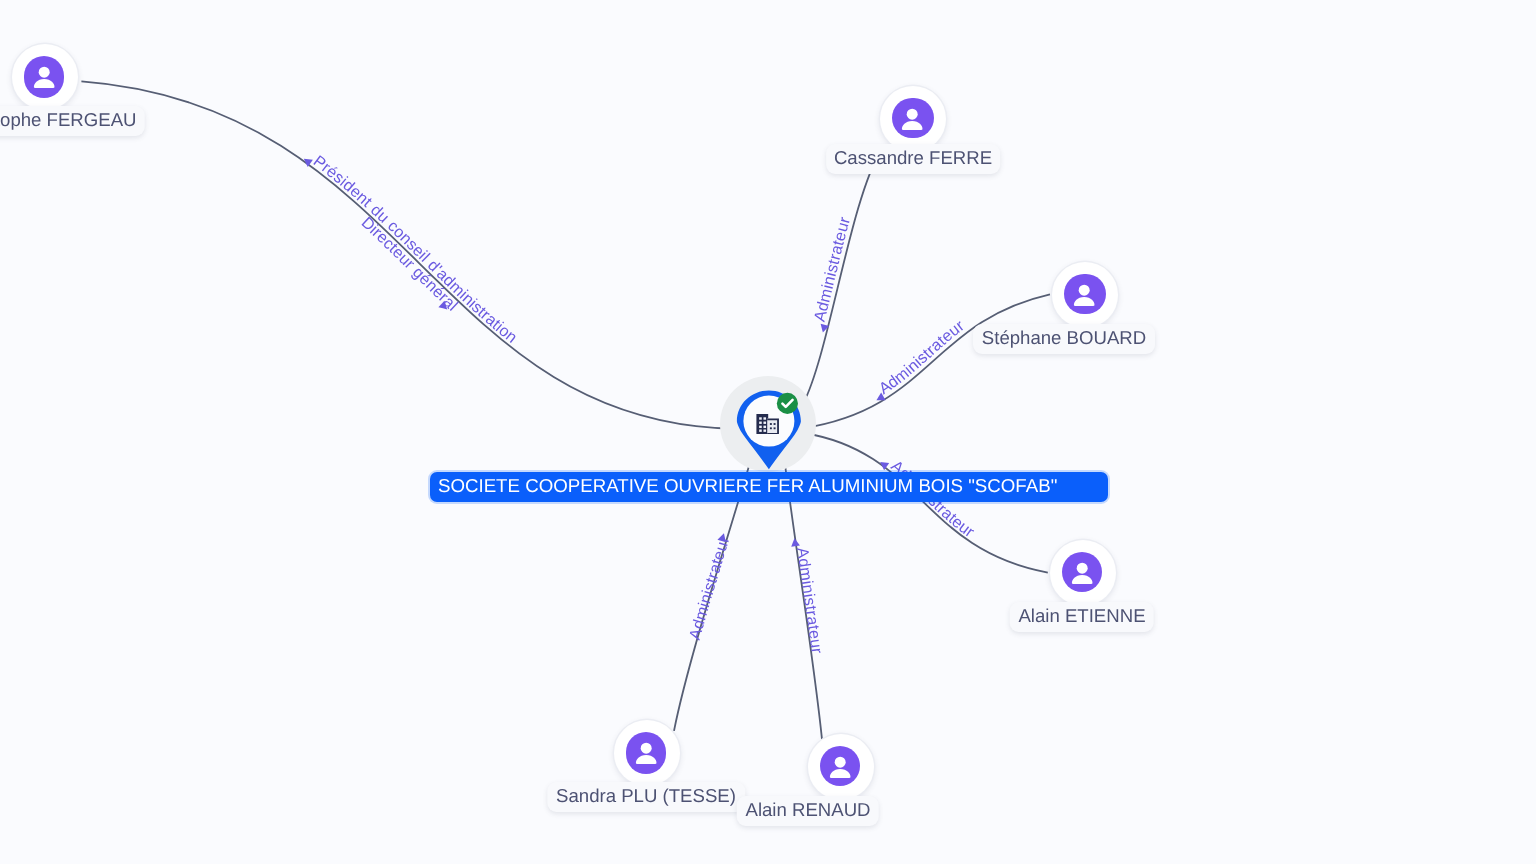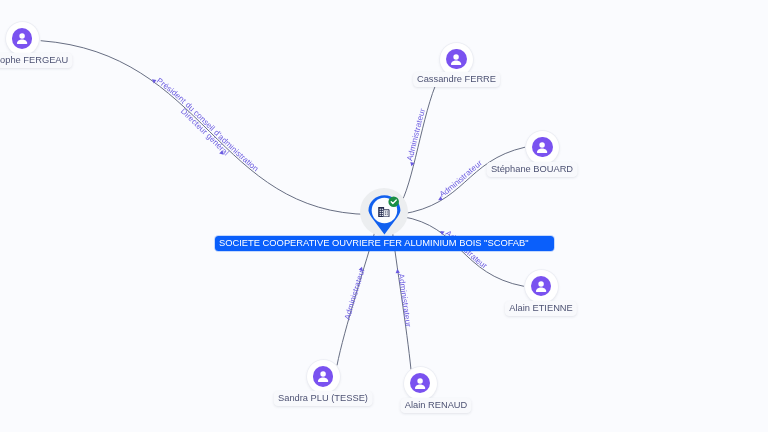--- a/index.html
+++ b/index.html
@@ -142,21 +142,21 @@
   <div class="node" style="left:403.5px;top:366.5px;">
     <div class="pcirc">
       <div class="pav">
           <svg width="20.2" height="20.2" viewBox="0 0 20.2 20.2" aria-hidden="true">
             <circle cx="10.1" cy="8.1" r="2.75" fill="#fff"></circle>
             <path d="M10.1,11.5 C6.6,11.5 4.95,13.85 4.95,15.35 C4.95,15.75 5.15,15.95 5.55,15.95 L14.65,15.95 C15.05,15.95 15.25,15.75 15.25,15.35 C15.25,13.85 13.6,11.5 10.1,11.5 Z" fill="#fff"></path>
           </svg>
         </div>
     </div>
   </div>
-  <div class="nlabel" style="left:436px;top:397.5px;">Alain RENAUD</div>
+  <div class="nlabel" style="left:404px;top:397.5px;">Alain RENAUD</div>
 
   <div id="company-halo"></div>
   <div id="company-pin">
       <svg width="33" height="40" viewBox="0 0 33 40">
         <path d="M16.45,39.6 C20.0,34.5 25.5,27.6 29.2,22.5 C31.3,19.6 32.45,16.4 32.45,15.6 C32.45,7.1 25.3,0.3 16.45,0.3 C7.6,0.3 0.45,7.1 0.45,15.6 C0.45,16.4 1.6,19.6 3.7,22.5 C7.4,27.6 12.9,34.5 16.45,39.6 Z" fill="#1160ef"></path>
         <circle cx="16.45" cy="15.55" r="12.75" fill="#fbfcfe"></circle>
       </svg>
     </div>
   <div id="company-building">
       <svg width="11.5" height="10.2" viewBox="0 0 46 40.8">

